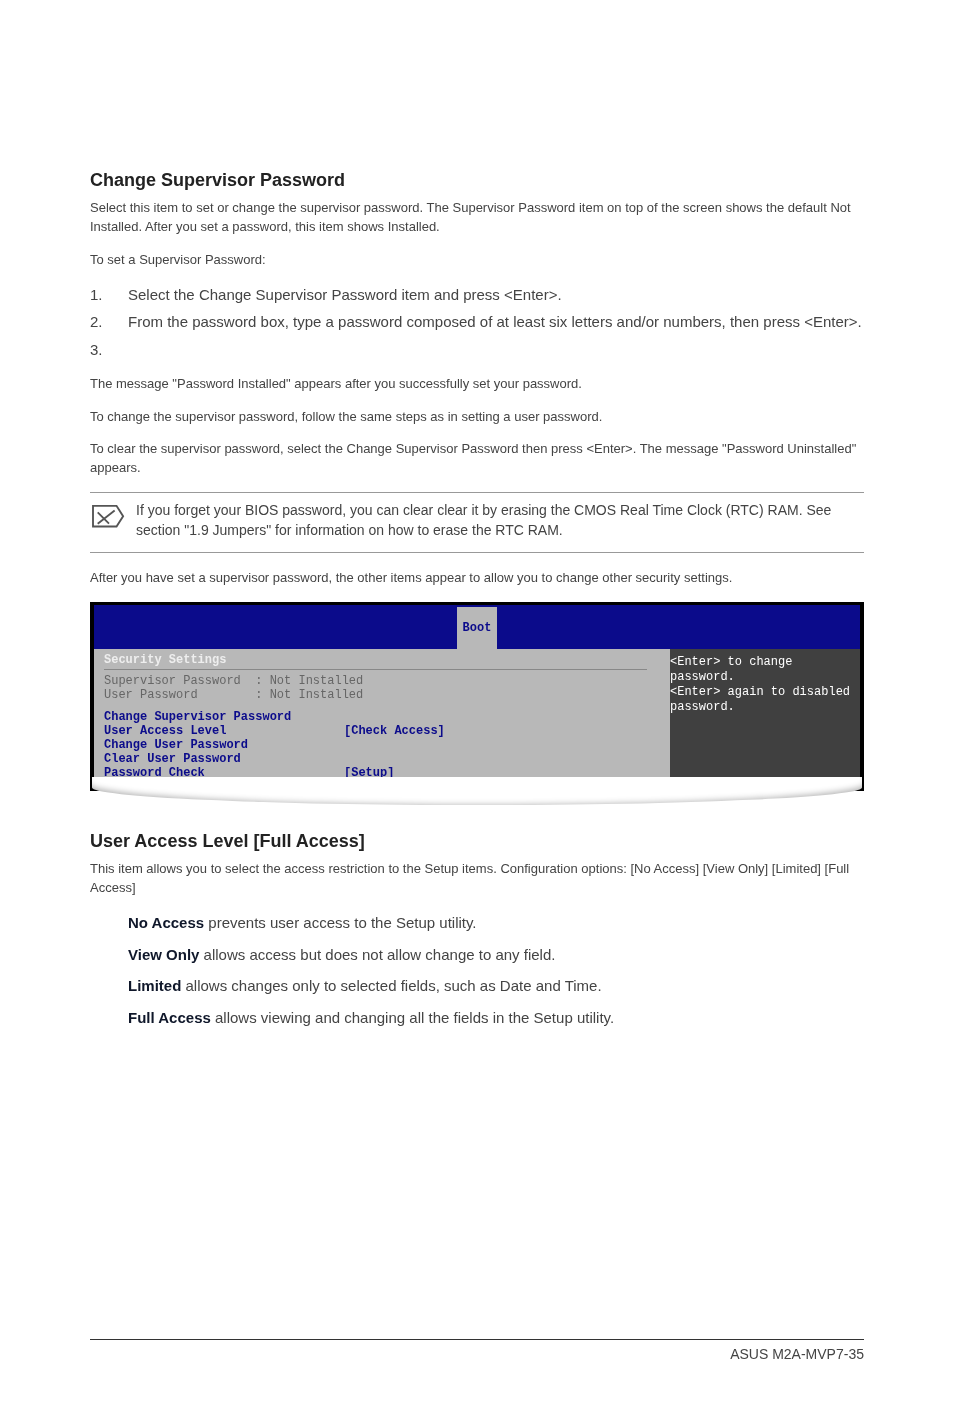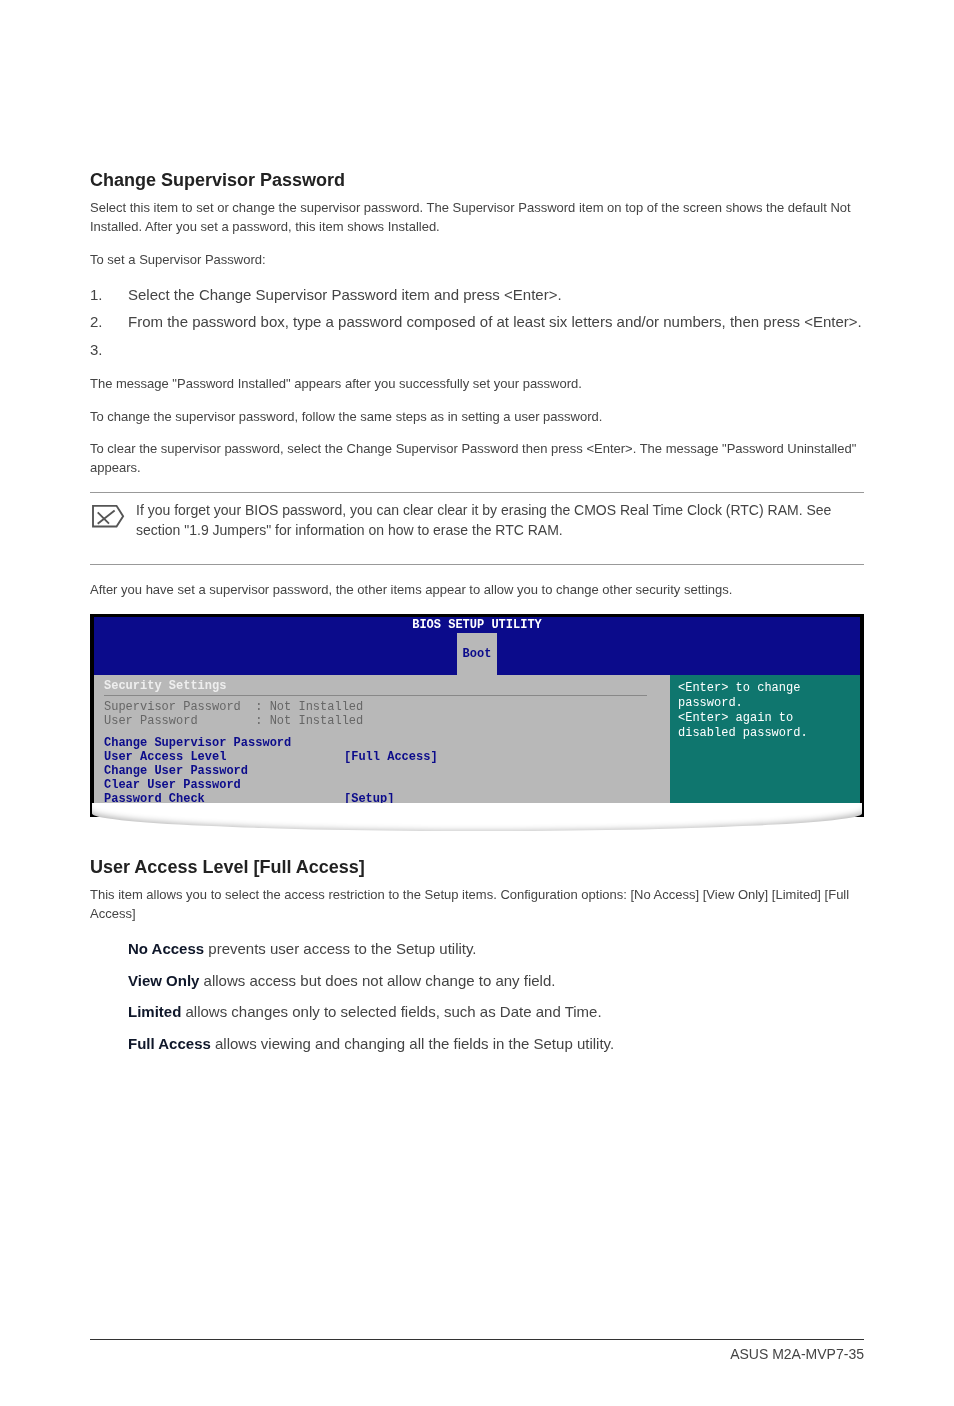--- a/index.html
+++ b/index.html
@@ -35,21 +35,21 @@
     line-height: 1.45;
     margin-bottom: 6px;
   }
   ol.steps li .num {
     width: 38px;
     flex-shrink: 0;
   }
   .note-block {
     border-top: 1px solid #999;
     border-bottom: 1px solid #999;
-    padding: 8px 0 24px 0;
+    padding: 8px 0 12px 0;
     margin-bottom: 16px;
     display: flex;
     align-items: flex-start;
   }
   .note-icon {
     width: 46px;
     flex-shrink: 0;
     padding-top: 2px;
   }
   .note-icon svg { width: 38px; height: 32px; }
@@ -113,23 +113,23 @@
   }
   .bios-blue-row {
     color: #0b0b8b;
     font-weight: bold;
     white-space: pre;
     display: flex;
   }
   .bios-blue-row .label { width: 240px; }
   .bios-right {
     width: 190px;
-    background: #0f766e;
+    background: #404040;
     color: #fff;
-    padding: 6px 8px;
+    padding: 6px 0;
     line-height: 1.25;
   }
   .bios-curve {
     height: 18px;
     background: #fff;
     position: relative;
     margin: -4px 2px 22px 2px;
   }
   .bios-curve::before {
     content: "";
@@ -195,37 +195,36 @@
       <path d="M8 10 L20 22 M8 22 L26 8" stroke="#555" stroke-width="2" fill="none"></path>
     </svg>
   </div>
   <div class="note-text">If you forget your BIOS password, you can clear clear it by erasing the CMOS Real Time Clock (RTC) RAM. See section "1.9 Jumpers" for information on how to erase the RTC RAM.</div>
 </div>
 
 <div class="body-text">After you have set a supervisor password, the other items appear to allow you to change other security settings.</div>
 
 <div class="bios-box">
   <div class="bios-title">
-    <span class="bios-title-row">BIOS SETUP UTILITY</span>
     <span class="bios-tab">Boot</span>
   </div>
   <div class="bios-body">
     <div class="bios-left">
       <div class="bios-sec-title">Security Settings</div>
       <hr class="bios-hr">
       <div class="bios-grey-row">Supervisor Password  : Not Installed</div>
       <div class="bios-grey-row">User Password        : Not Installed</div>
       <div style="height:8px"></div>
       <div class="bios-blue-row">
         <span class="label">Change Supervisor Password</span>
         <span></span>
       </div>
       <div class="bios-blue-row">
         <span class="label">User Access Level</span>
-        <span>[Full Access]</span>
+        <span>[Check Access]</span>
       </div>
       <div class="bios-blue-row">
         <span class="label">Change User Password</span>
         <span></span>
       </div>
       <div class="bios-blue-row">
         <span class="label">Clear User Password</span>
         <span></span>
       </div>
       <div class="bios-blue-row">

